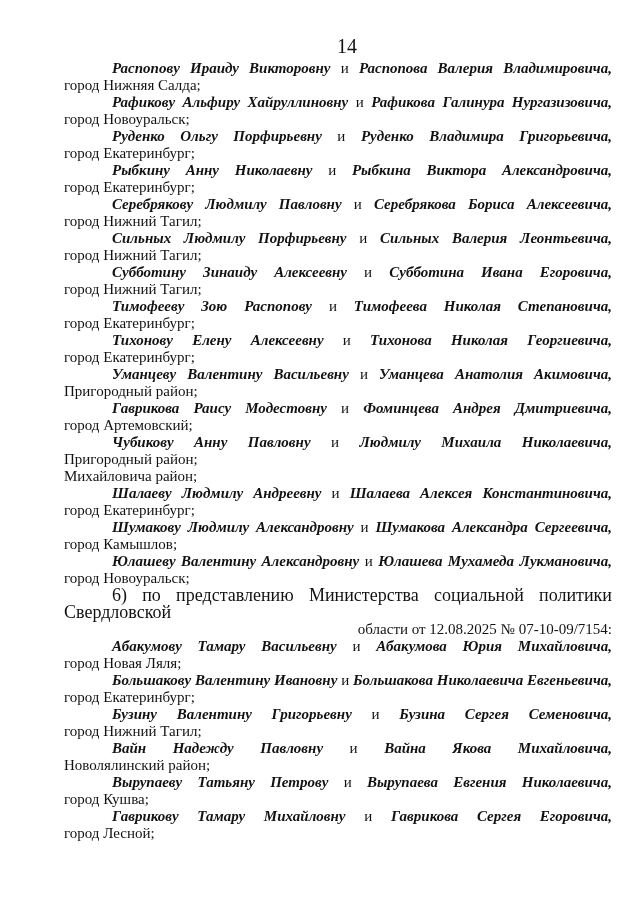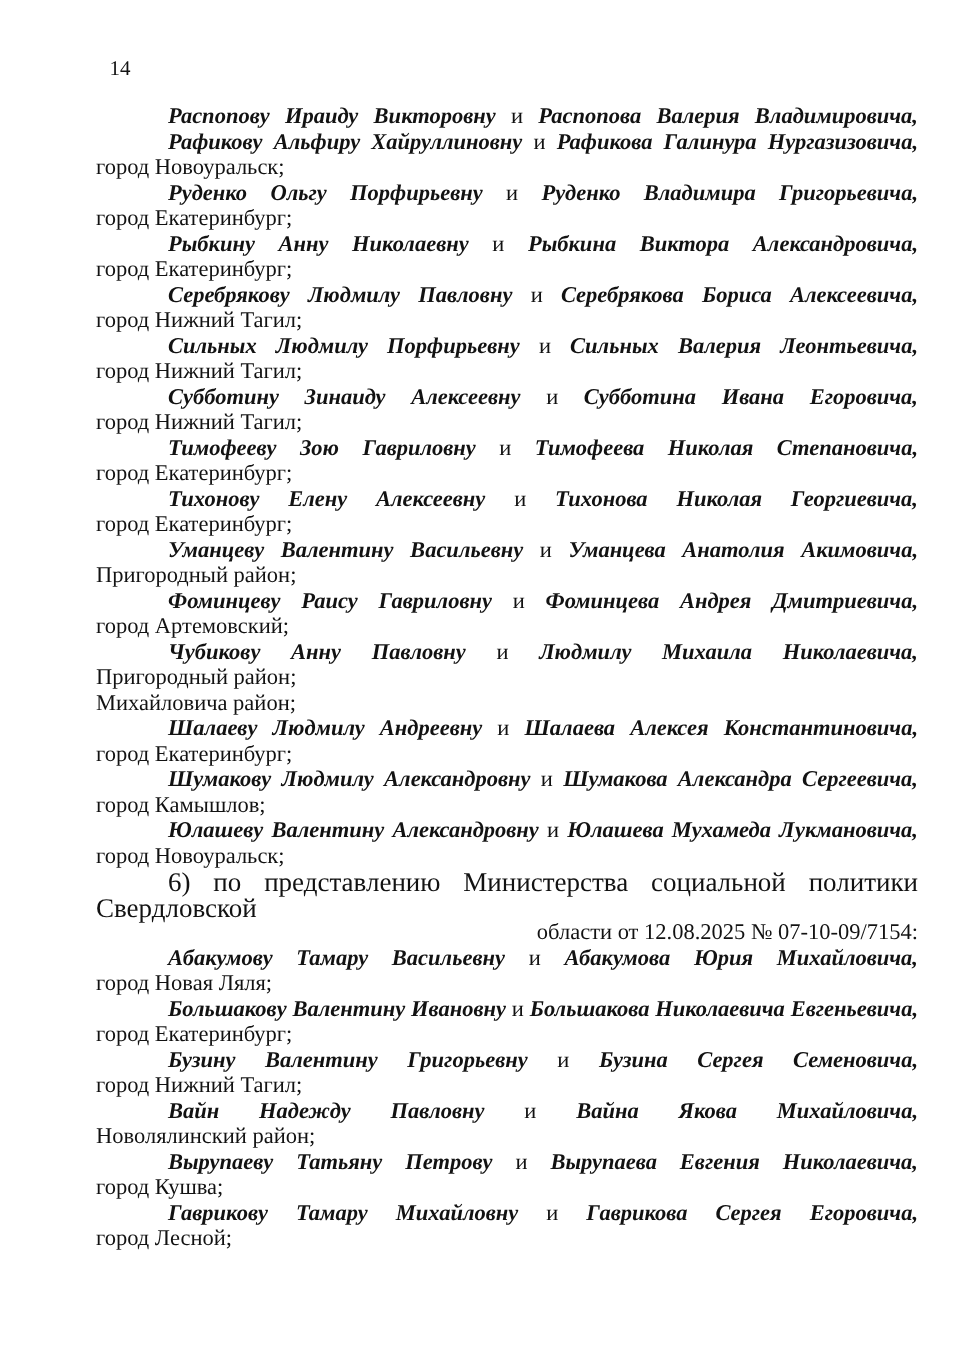--- a/index.html
+++ b/index.html
@@ -12,26 +12,26 @@
     color: #121212;
   }
   .page {
     box-sizing: border-box;
     width: 640px;
     height: 905px;
     padding: 38px 28px 0 64px;
     background: #ffffff;
   }
   .page-number {
-    font-size: 14px;
+    font-size: 20px;
     line-height: 17px;
-    text-align: left;
+    text-align: center;
     position: relative;
     left: 9px;
-    margin-bottom: 15px;
+    margin-bottom: 5px;
   }
   .doc-body { }
   .entry { }
   .names {
     font-size: 15px;
     line-height: 17px;
     font-weight: bold;
     font-style: italic;
     text-indent: 48px;
     text-align: justify;
@@ -62,20 +62,21 @@
   }
 </style>
 </head>
 <body>
 
 <div class="page">
   <div class="page-number">14</div>
   <div class="doc-body">
   <div class="entry">
     <div class="names"><span class="nm">Распопову Ираиду Викторовну</span> <span class="conn">и</span> <span class="nm">Распопова Валерия Владимировича,</span></div>
+    <div class="city">город Нижняя Салда;</div>
   </div>
 
   <div class="entry">
     <div class="names"><span class="nm">Рафикову Альфиру Хайруллиновну</span> <span class="conn">и</span> <span class="nm">Рафикова Галинура Нургазизовича,</span></div>
     <div class="city">город Новоуральск;</div>
   </div>
 
   <div class="entry">
     <div class="names"><span class="nm">Руденко Ольгу Порфирьевну</span> <span class="conn">и</span> <span class="nm">Руденко Владимира Григорьевича,</span></div>
     <div class="city">город Екатеринбург;</div>
@@ -95,36 +96,36 @@
     <div class="names"><span class="nm">Сильных Людмилу Порфирьевну</span> <span class="conn">и</span> <span class="nm">Сильных Валерия Леонтьевича,</span></div>
     <div class="city">город Нижний Тагил;</div>
   </div>
 
   <div class="entry">
     <div class="names"><span class="nm">Субботину Зинаиду Алексеевну</span> <span class="conn">и</span> <span class="nm">Субботина Ивана Егоровича,</span></div>
     <div class="city">город Нижний Тагил;</div>
   </div>
 
   <div class="entry">
-    <div class="names"><span class="nm">Тимофееву Зою Гавриловну</span> <span class="conn">и</span> <span class="nm">Тимофеева Николая Степановича,</span></div>
+    <div class="names"><span class="nm">Тимофееву Зою Распопову</span> <span class="conn">и</span> <span class="nm">Тимофеева Николая Степановича,</span></div>
     <div class="city">город Екатеринбург;</div>
   </div>
 
   <div class="entry">
     <div class="names"><span class="nm">Тихонову Елену Алексеевну</span> <span class="conn">и</span> <span class="nm">Тихонова Николая Георгиевича,</span></div>
     <div class="city">город Екатеринбург;</div>
   </div>
 
   <div class="entry">
     <div class="names"><span class="nm">Уманцеву Валентину Васильевну</span> <span class="conn">и</span> <span class="nm">Уманцева Анатолия Акимовича,</span></div>
     <div class="city">Пригородный район;</div>
   </div>
 
   <div class="entry">
-    <div class="names"><span class="nm">Фоминцеву Раису Гавриловну</span> <span class="conn">и</span> <span class="nm">Фоминцева Андрея Дмитриевича,</span></div>
+    <div class="names"><span class="nm">Гаврикова Раису Модестовну</span> <span class="conn">и</span> <span class="nm">Фоминцева Андрея Дмитриевича,</span></div>
     <div class="city">город Артемовский;</div>
   </div>
 
   <div class="entry">
     <div class="names"><span class="nm">Чубикову Анну Павловну</span> <span class="conn">и</span> <span class="nm">Людмилу Михаила Николаевича,</span></div>
     <div class="city">Пригородный район;</div>
   </div>
 
   <div class="entry">
     <div class="city">Михайловича район;</div>

